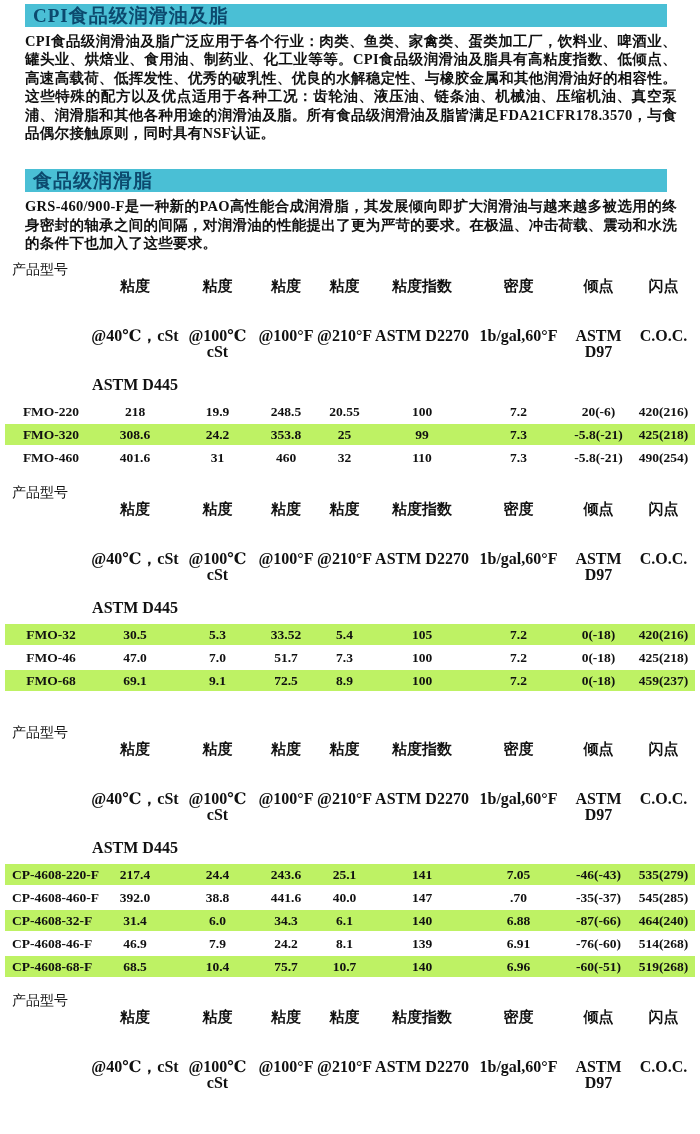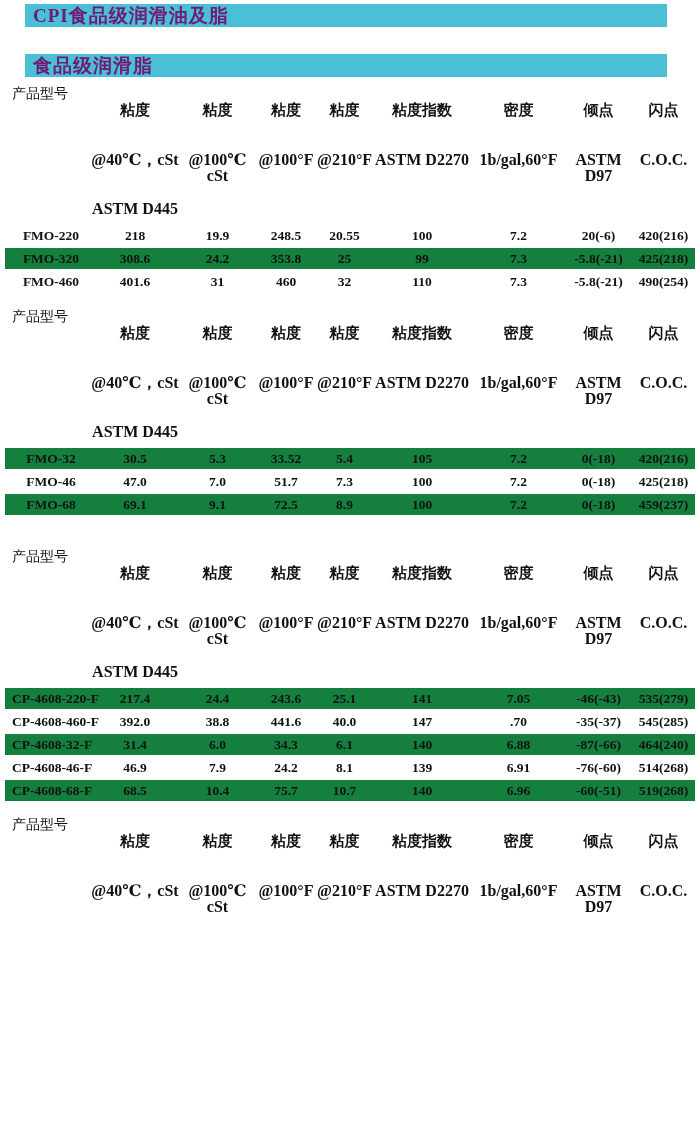--- a/index.html
+++ b/index.html
@@ -14,21 +14,21 @@
   }
   .banner{
     margin:4px 33px 5px 25px;
     height:23px;
     line-height:23px;
     background:#4ABFD5;
     font-size:19px;
     font-weight:bold;
     padding-left:8px;
     letter-spacing:1px;
-    color:#701a75;
+    color:#0c4a6e;
   }
   .banner.second{margin-top:27px;}
   .para{
     margin:5px 23px 0 25px;
     font-size:14.5px;
     font-weight:bold;
     line-height:18.4px;
     text-align:justify;
     letter-spacing:0.3px;
   }
@@ -44,40 +44,42 @@
   .th .t1{font-size:15px;font-weight:bold;line-height:18px;}
   .th .t2{font-size:16px;font-weight:bold;line-height:16px;}
   .th.product{text-align:left;padding-left:7px;font-size:14px;font-weight:normal;line-height:18px;}
   .rows .trow{
     height:21px;
     line-height:21px;
     margin-bottom:2px;
     font-size:13.5px;
     font-weight:bold;
   }
-  .trow.hl{background:#15803d;}
+  .trow.hl{background:#bef264;}
   .trow .model{text-align:center;padding-left:7px;white-space:nowrap;}
   .trow .val{text-align:center;white-space:nowrap;}
   
   .t0{margin-top:8px;}
   .t1{margin-top:16px;}
   .t2{margin-top:33px;}
   .t3{margin-top:15px;}
   .t3 .thead{margin-bottom:23px;}
 </style>
 </head>
 <body>
 
 <div class="page">
 
   <div class="banner">CPI食品级润滑油及脂</div>
 
+  <p class="para">CPI食品级润滑油及脂广泛应用于各个行业：肉类、鱼类、家禽类、蛋类加工厂，饮料业、啤酒业、罐头业、烘焙业、食用油、制药业、化工业等等。CPI食品级润滑油及脂具有高粘度指数、低倾点、高速高载荷、低挥发性、优秀的破乳性、优良的水解稳定性、与橡胶金属和其他润滑油好的相容性。这些特殊的配方以及优点适用于各种工况：齿轮油、液压油、链条油、机械油、压缩机油、真空泵浦、润滑脂和其他各种用途的润滑油及脂。所有食品级润滑油及脂皆满足FDA21CFR178.3570，与食品偶尔接触原则，同时具有NSF认证。</p>
 
   <div class="banner second">食品级润滑脂</div>
 
+  <p class="para">GRS-460/900-F是一种新的PAO高性能合成润滑脂，其发展倾向即扩大润滑油与越来越多被选用的终身密封的轴承之间的间隔，对润滑油的性能提出了更为严苛的要求。在极温、冲击荷载、震动和水洗的条件下也加入了这些要求。</p>
 
   <div class="spec-table t0">
       <div class="thead grid-row">
         <div class="th product">产品型号</div>
         <div class="th">
           <div class="t1">粘度</div>
           <div class="t2">@40℃，cSt</div>
           <div class="t2">ASTM D445</div>
         </div>
         <div class="th">

